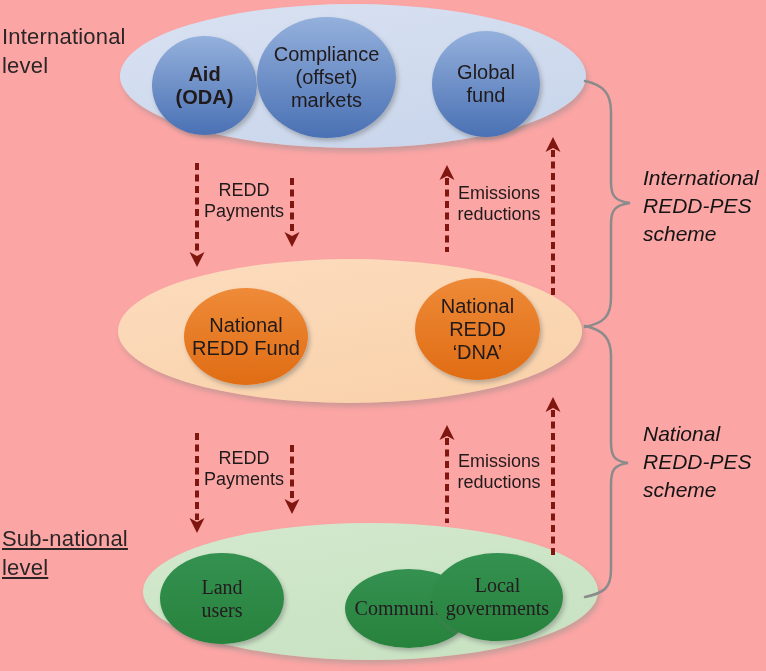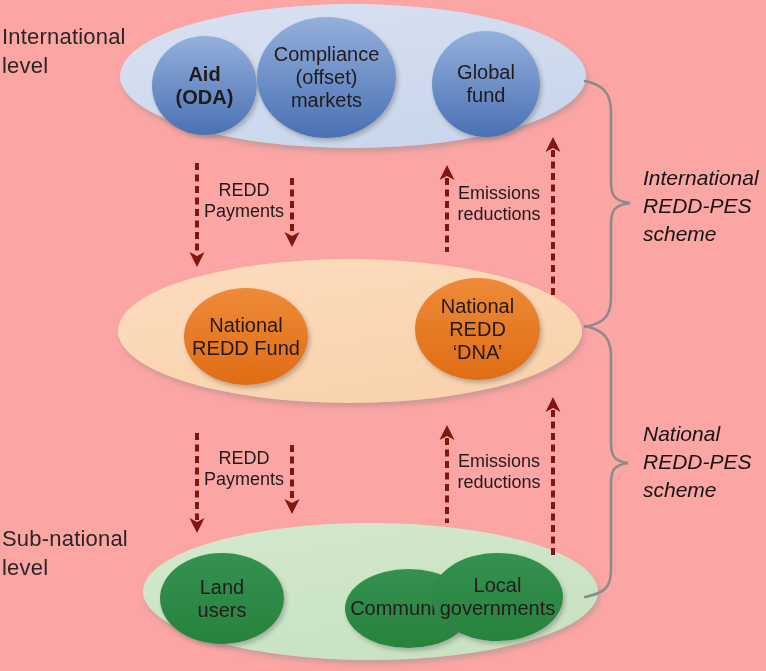--- a/index.html
+++ b/index.html
@@ -17,39 +17,39 @@
   .outer-green  { background:linear-gradient(170deg,#d4e9ce 0%,#c6e1c0 100%); box-shadow:2px 4px 5px rgba(140,150,140,0.45); }
   .node {
     position:absolute; border-radius:50%;
     display:flex; align-items:center; justify-content:center;
     text-align:center; white-space:pre-line;
     font-size:20px; line-height:23px; color:#211a1b;
     box-shadow:2px 3px 4px rgba(110,110,110,0.45);
   }
   .node-blue   { background:linear-gradient(180deg,#94b0dc 0%,#4a71b4 100%); }
   .node-orange { background:linear-gradient(180deg,#ee8a38 0%,#e06d14 100%); }
-  .node-green  { background:linear-gradient(180deg,#349150 0%,#27823c 100%); color:#241a20; }
+  .node-green  { background:linear-gradient(180deg,#349150 0%,#27823c 100%); color:#241a20;font-family:Liberation Serif, serif; }
   .flow-label {
     position:absolute; width:122px; text-align:center;
     font-size:18px; line-height:21px; color:#211a1b; white-space:pre-line;
   }
   .scheme-label {
     position:absolute; width:140px; font-style:italic;
     font-size:21px; line-height:28px; color:#141414; white-space:pre-line;
   }
   svg.overlay { position:absolute; left:0; top:0; pointer-events:none; }
 </style>
 </head>
 <body>
 
 <div class="canvas">
 
   <div class="level-label" style="left:2px; top:22px;">International
 level</div>
-  <div class="level-label" style="left:2px; top:524px;">Sub-national
+  <div class="level-label" style="left:2px; top:524px;text-decoration:underline;">Sub-national
 level</div>
 
   <div class="outer-ellipse outer-blue" style="left:120px; top:4px; width:466px; height:144px;"></div>
   <div class="node node-blue" style="left:152px; top:36px; width:105px; height:99px;font-weight:bold;">Aid
 (ODA)</div>
   <div class="node node-blue" style="left:257px; top:17px; width:139px; height:121px;">Compliance
 (offset)
 markets</div>
   <div class="node node-blue" style="left:432px; top:31px; width:108px; height:106px;">Global
 fund</div>

